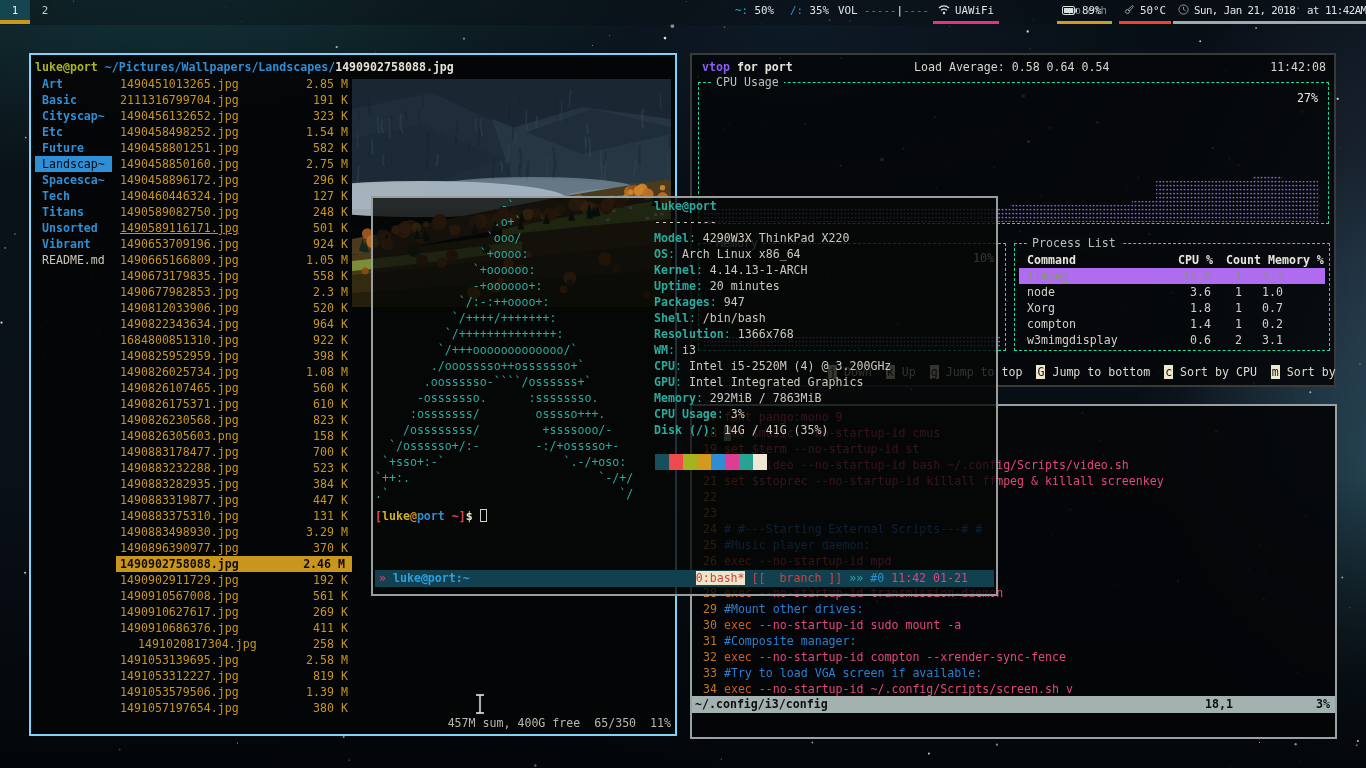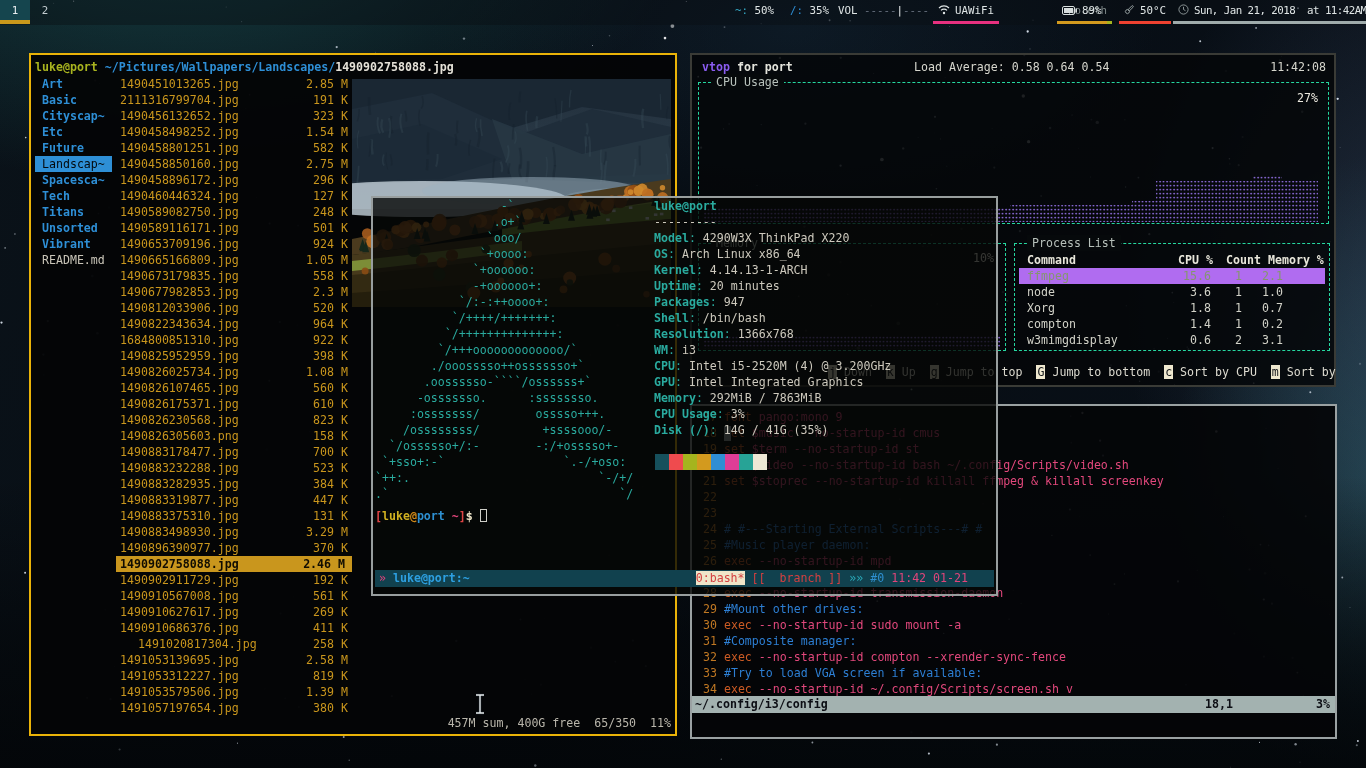--- a/index.html
+++ b/index.html
@@ -22,21 +22,21 @@
   .window{position:absolute;}
   .win-content{position:absolute;inset:0;}
   
   #topbar{position:absolute;left:0;top:0;width:1366px;height:25px;
     background:rgba(9,14,19,0.42);font-size:10.8px;}
   .ws{position:absolute;top:0;height:24px;text-align:center;line-height:21px;}
   .ws .uline{position:absolute;left:0;right:0;bottom:0;height:4px;}
   .blk{position:absolute;top:0;height:24px;line-height:21px;white-space:pre;}
   .blk .uline{position:absolute;left:-5px;right:-5px;bottom:0;height:3px;}
   
-  #win-ranger{left:29px;top:53px;width:648px;height:683px;border:2px solid #eab308;
+  #win-ranger{left:29px;top:53px;width:648px;height:683px;border:2px solid #7dd3fc;
     background:rgba(4,5,6,0.97);}
   .r-row{position:absolute;white-space:pre;}
   .r-dir{color:#2e8fd6;font-weight:bold;}
   .r-dir-sel{background:#2e8fd6;color:#04090c;}
   .r-file{color:#c9961d;}
   .r-file-sel{position:absolute;background:#c9961d;color:#100c02;font-weight:bold;white-space:pre;}
   .r-size{position:absolute;text-align:right;white-space:pre;}
   
   #preview{position:absolute;left:321px;top:24px;width:319px;height:228px;overflow:hidden;}
   
@@ -453,21 +453,21 @@
           <div class="r-row r-file" style="left: 89px; top: 85px;">1490458801251.jpg</div>
           <div class="r-size r-file" style="right: 327px; top: 85px;">582 K</div>
           <div class="r-row r-file" style="left: 89px; top: 101px;">1490458850160.jpg</div>
           <div class="r-size r-file" style="right: 327px; top: 101px;">2.75 M</div>
           <div class="r-row r-file" style="left: 89px; top: 117px;">1490458896172.jpg</div>
           <div class="r-size r-file" style="right: 327px; top: 117px;">296 K</div>
           <div class="r-row r-file" style="left: 89px; top: 133px;">1490460446324.jpg</div>
           <div class="r-size r-file" style="right: 327px; top: 133px;">127 K</div>
           <div class="r-row r-file" style="left: 89px; top: 149px;">1490589082750.jpg</div>
           <div class="r-size r-file" style="right: 327px; top: 149px;">248 K</div>
-          <div class="r-row r-file" style="left: 89px; top: 165px;">1490589116171.jpg</div>
+          <div class="r-row r-file" style="left: 89px; top: 165px; text-decoration: underline;">1490589116171.jpg</div>
           <div class="r-size r-file" style="right: 327px; top: 165px;">501 K</div>
           <div class="r-row r-file" style="left: 89px; top: 181px;">1490653709196.jpg</div>
           <div class="r-size r-file" style="right: 327px; top: 181px;">924 K</div>
           <div class="r-row r-file" style="left: 89px; top: 197px;">1490665166809.jpg</div>
           <div class="r-size r-file" style="right: 327px; top: 197px;">1.05 M</div>
           <div class="r-row r-file" style="left: 89px; top: 213px;">1490673179835.jpg</div>
           <div class="r-size r-file" style="right: 327px; top: 213px;">558 K</div>
           <div class="r-row r-file" style="left: 89px; top: 229px;">1490677982853.jpg</div>
           <div class="r-size r-file" style="right: 327px; top: 229px;">2.3 M</div>
           <div class="r-row r-file" style="left: 89px; top: 245px;">1490812033906.jpg</div>

